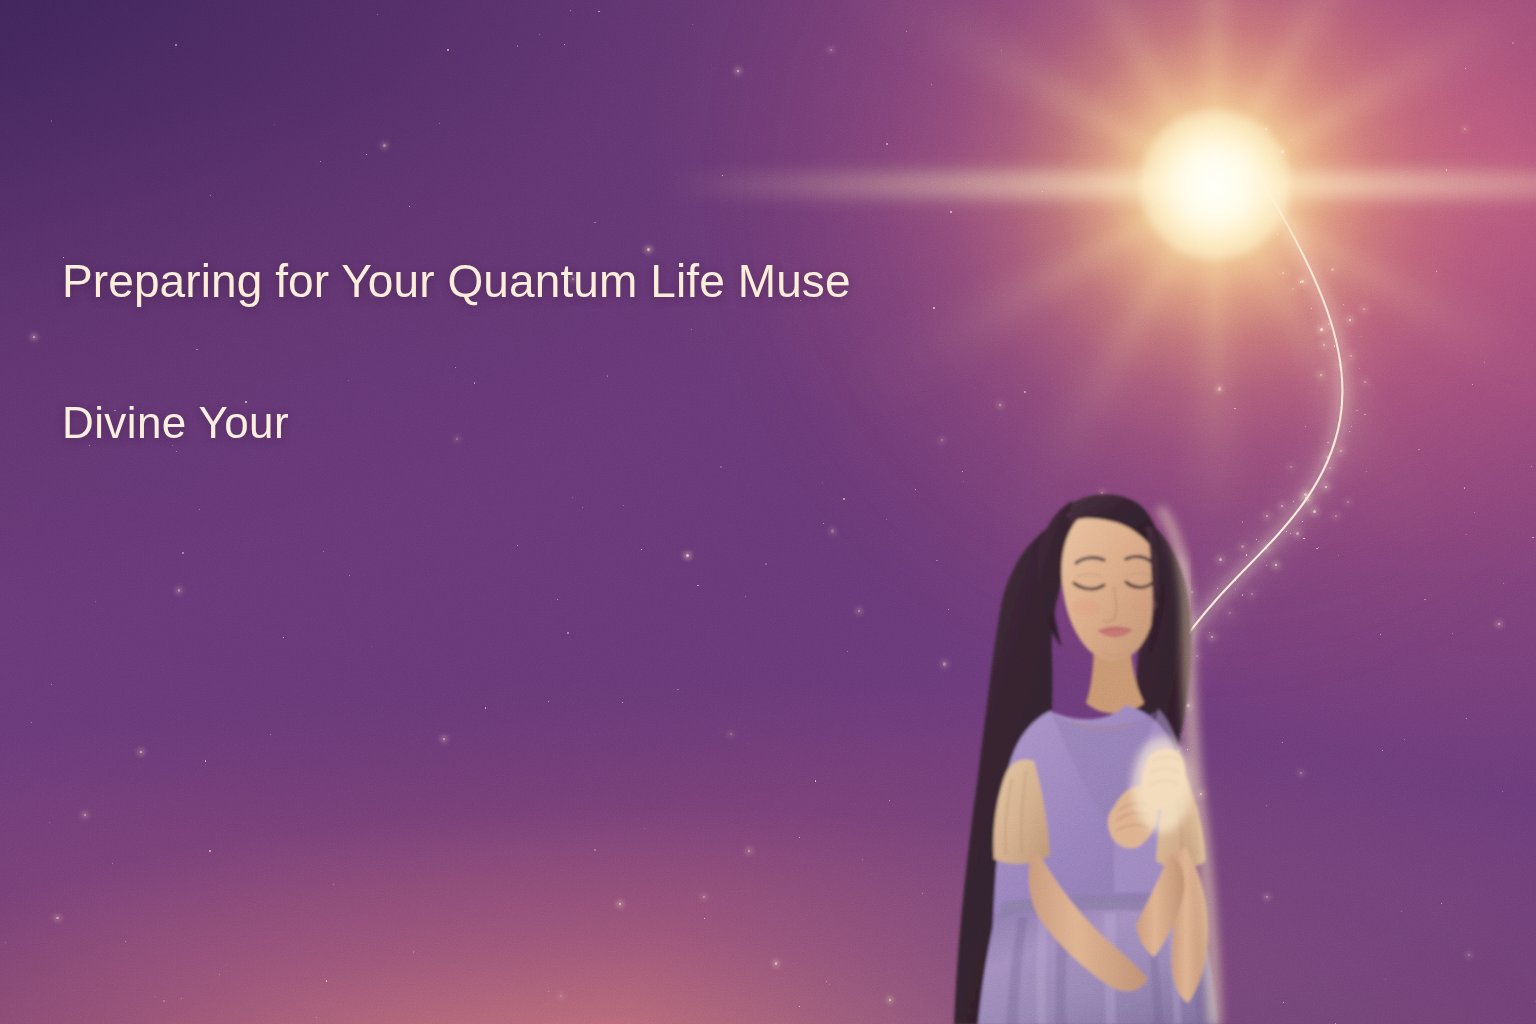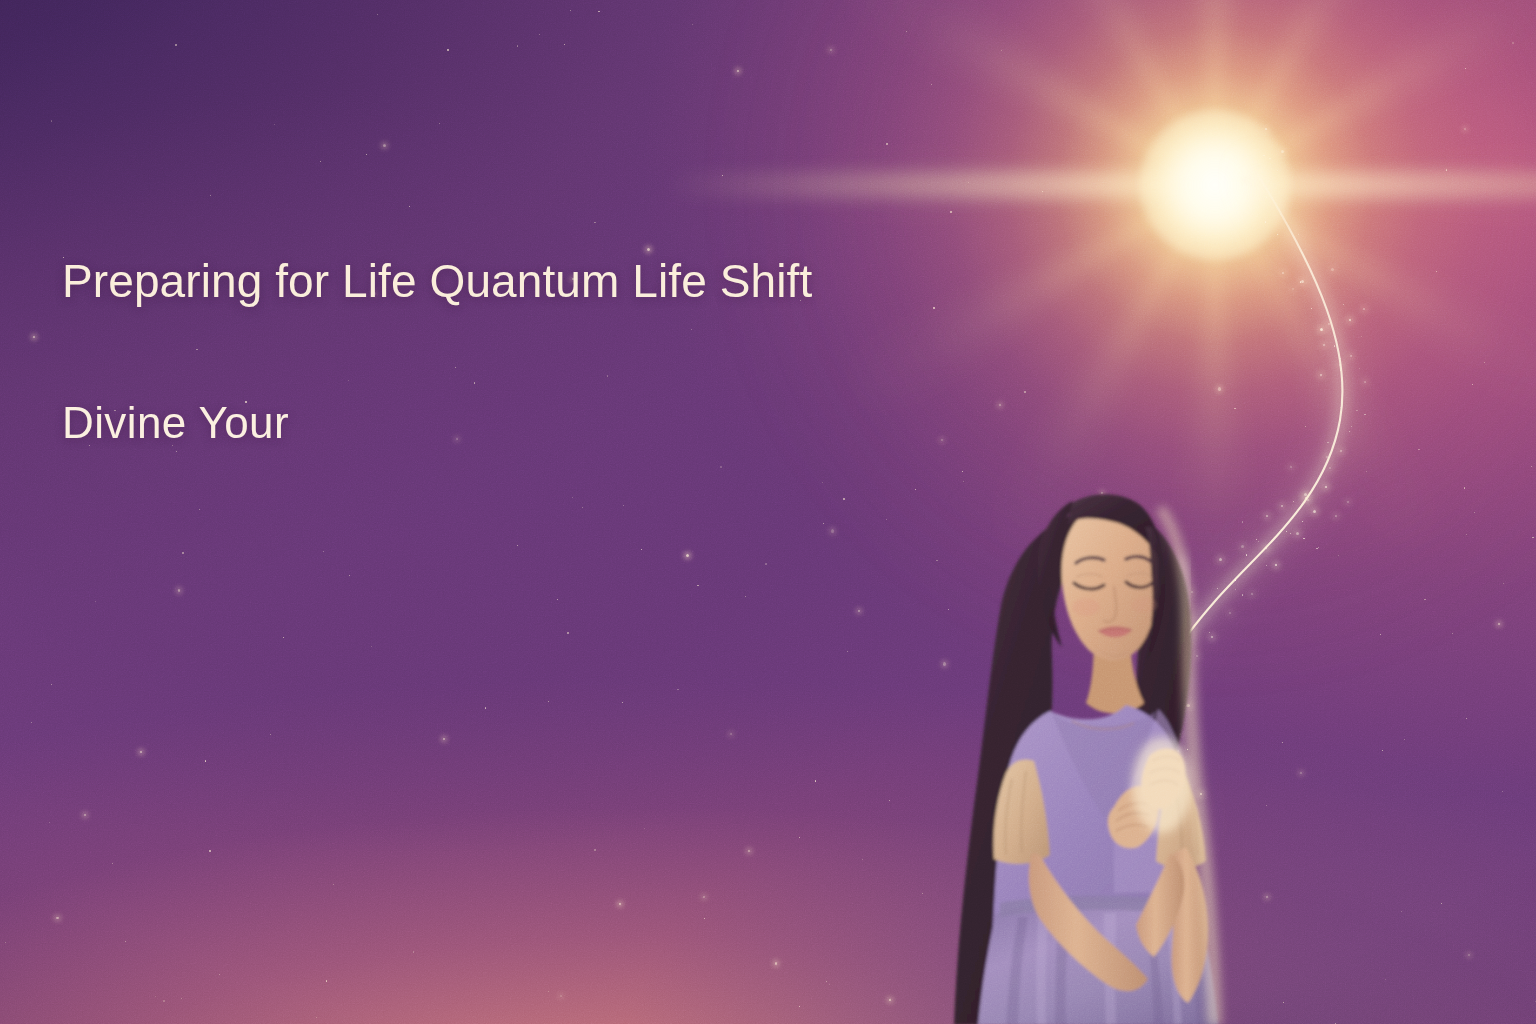--- a/index.html
+++ b/index.html
@@ -765,17 +765,17 @@
   <svg class="grain" width="1536" height="1024">
     <filter id="noiseF">
       <feTurbulence type="fractalNoise" baseFrequency="0.85" numOctaves="3" stitchTiles="stitch"></feTurbulence>
       <feColorMatrix type="saturate" values="0"></feColorMatrix>
     </filter>
     <rect width="1536" height="1024" filter="url(#noiseF)"></rect>
   </svg>
   <div class="vignette"></div>
 
   <div class="text-block">
-    <p class="subtitle">Preparing for Life Quantum Life Shift</p>
+    <p class="subtitle">Preparing for Your Quantum Life Muse</p>
     <p class="author">Divine Your</p>
   </div>
 
 </div>
 
 </body></html>

